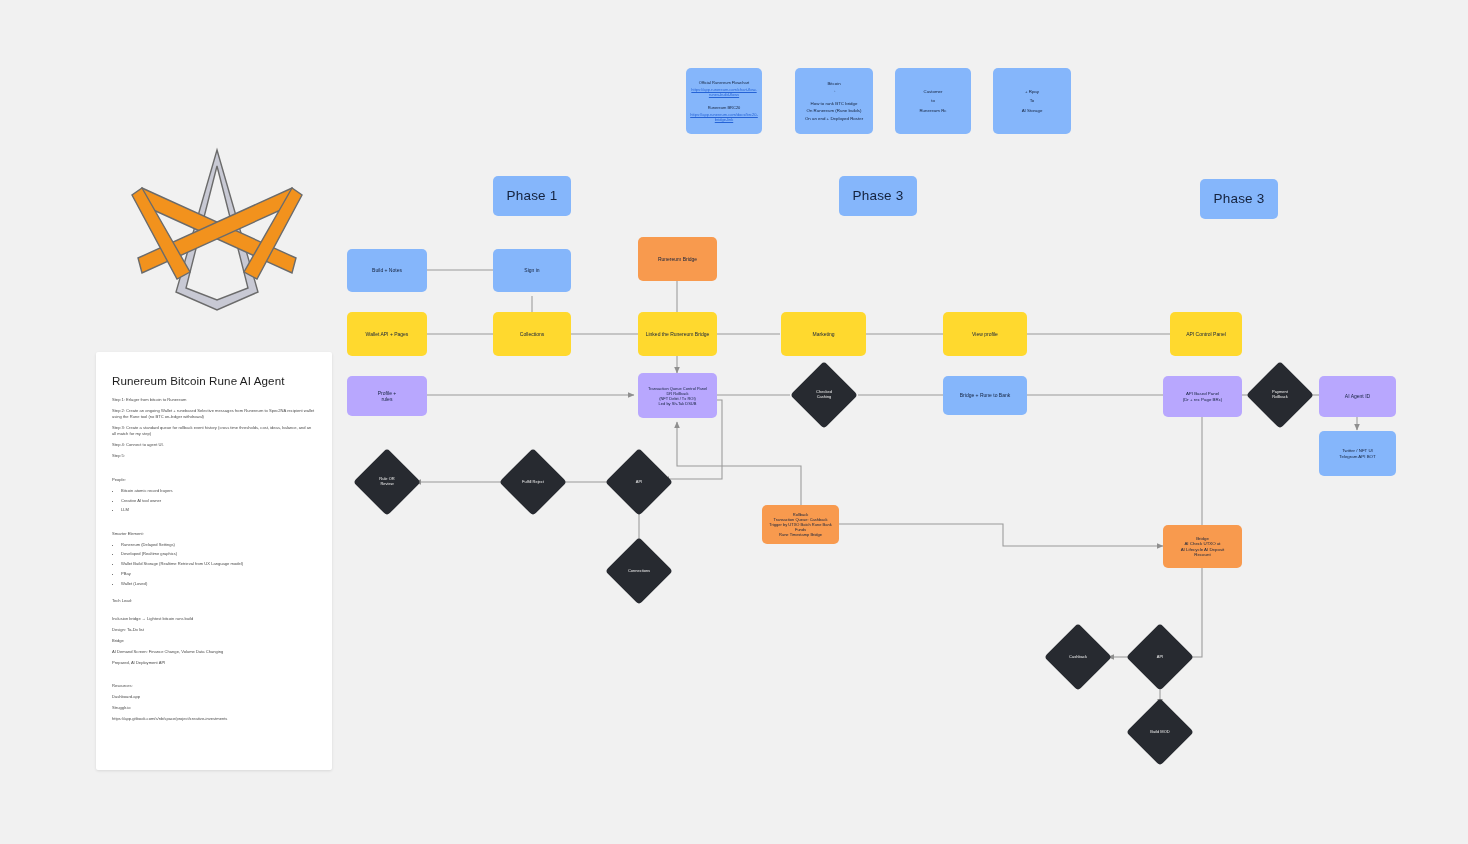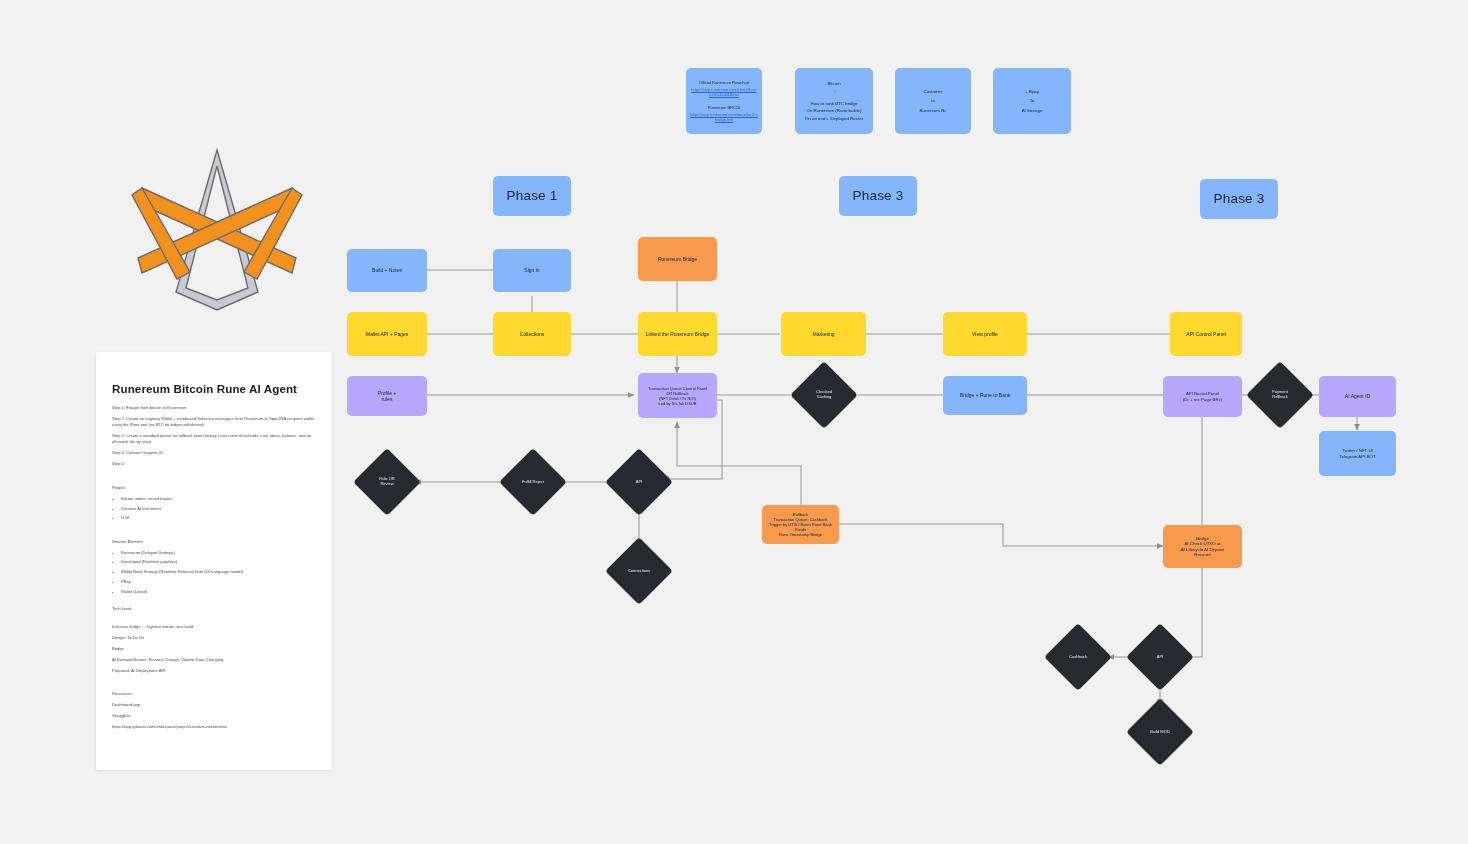--- a/index.html
+++ b/index.html
@@ -77,23 +77,23 @@
     position: absolute;
     left: 96px; top: 352px;
     width: 236px; height: 418px;
     background: #ffffff;
     border-radius: 2px;
     box-shadow: 0 1px 3px rgba(0,0,0,.10);
     padding: 18px 16px 10px 16px;
     color: #3a3a3a;
   }
   #sidecard h1 {
-    margin: 12px 0 10px 0;
+    margin: 4px 0 10px 0;
     font-size: 11.6px;
-    font-weight: 700;
+    font-weight: 400;
     color: #1d1d1d;
     letter-spacing: .1px;
   }
   #sidecard p, #sidecard li, #sidecard .ln {
     font-size: 4.1px;
     line-height: 1.55;
     margin: 0 0 4.5px 0;
     color: #4a4a4a;
   }
   #sidecard ul { margin: 0 0 4px 0; padding-left: 9px; }

